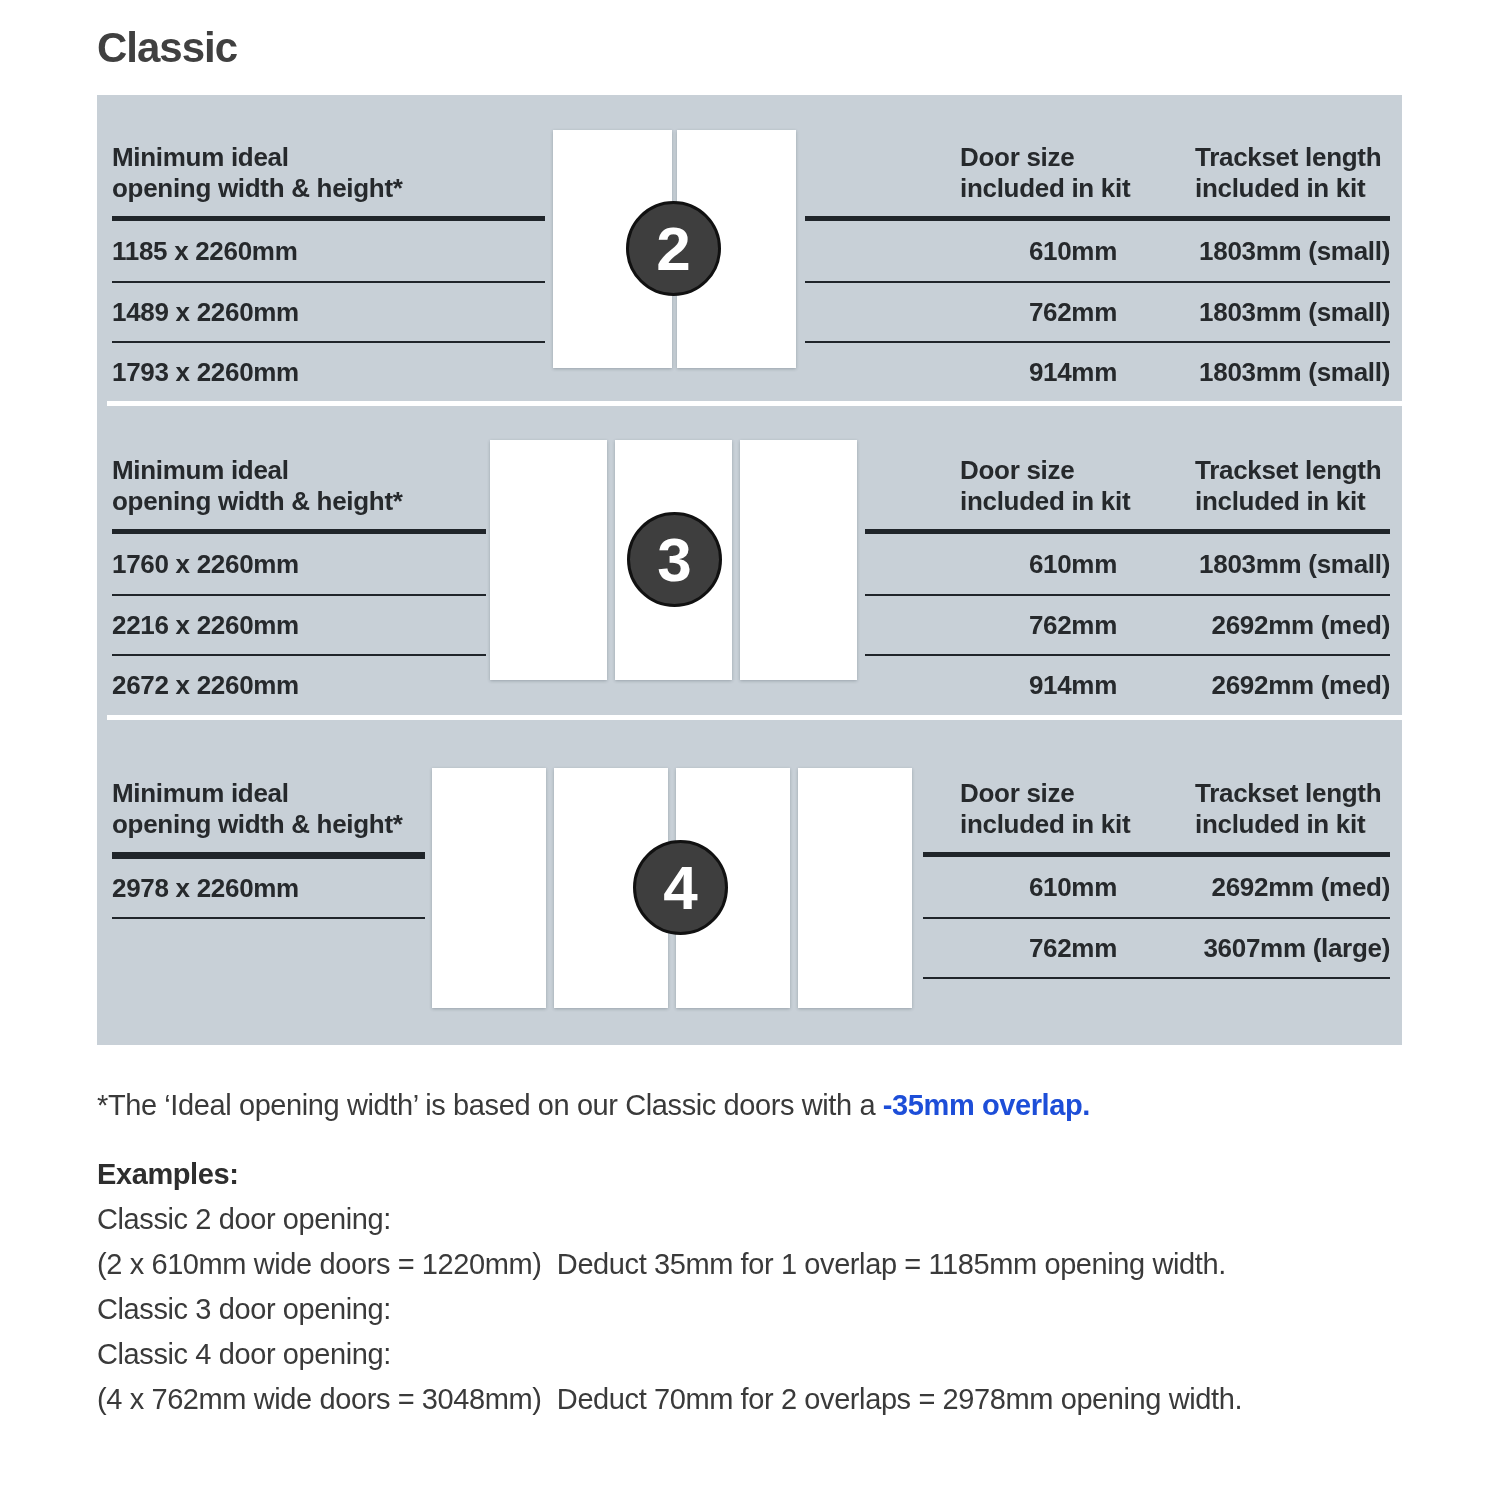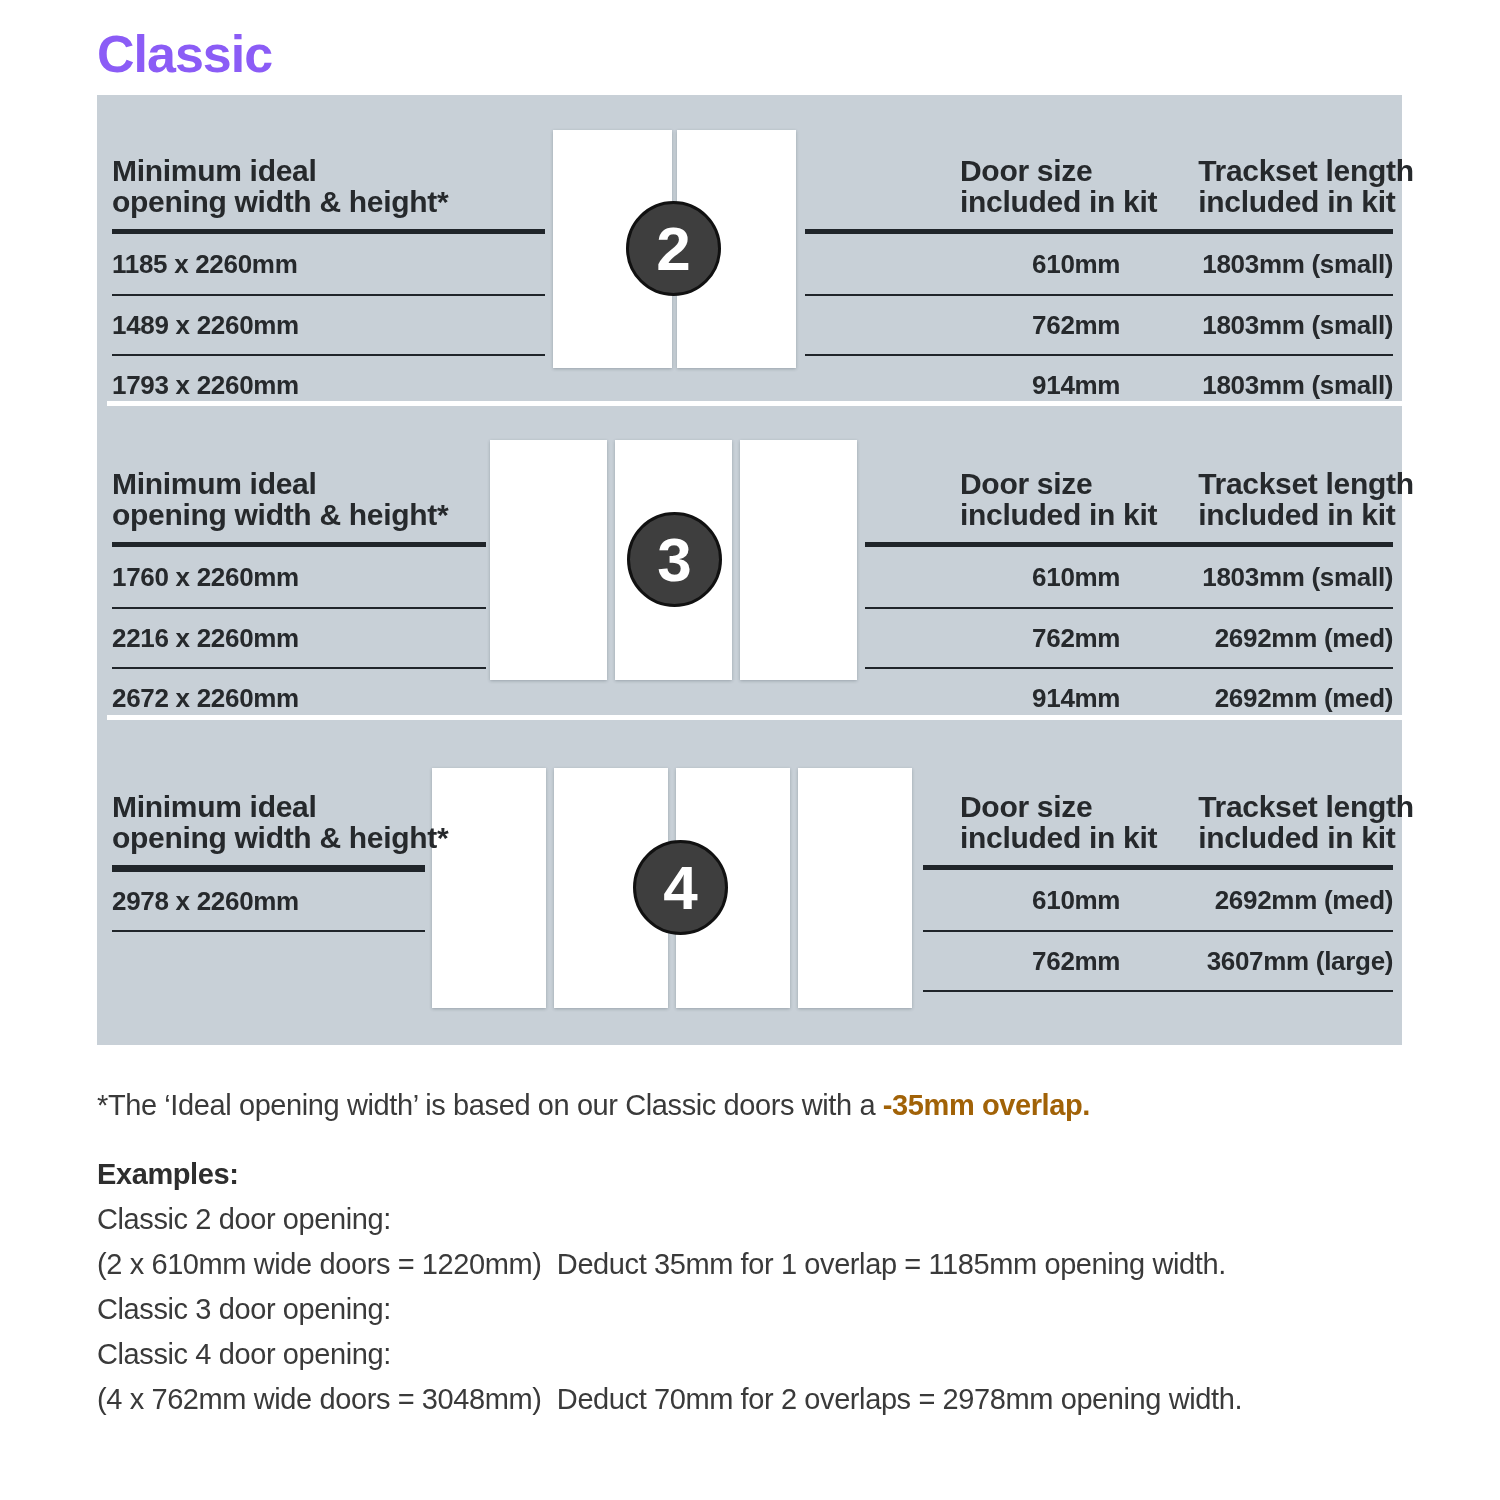--- a/index.html
+++ b/index.html
@@ -1,19 +1,19 @@
 <!DOCTYPE html>
 <html><head>
 <meta charset="utf-8">
 <style>
   html,body{margin:0;padding:0;background:#ffffff;}
   body{width:1500px;height:1500px;position:relative;font-family:"Liberation Sans","DejaVu Sans",sans-serif;color:#26292c;}
   .abs{position:absolute;}
 
-  .page-title{left:97px;top:24px;font-size:52px;font-weight:bold;letter-spacing:-1px;color:#8b5cf6;}
+  .page-title{left:97px;top:24px;font-size:42px;font-weight:bold;letter-spacing:-1px;color:#404040;}
 
   .panel{left:97px;top:95px;width:1305px;height:950px;background:#c8d0d7;}
   .sep{position:absolute;left:10px;width:1295px;height:5px;background:#ffffff;}
   .sep1{top:306px;}
   .sep2{top:620px;}
 
   
   .doors{display:flex;}
   .door{background:#ffffff;box-shadow:0 1px 3px rgba(40,50,60,.28);}
   .doors-s1{left:553px;top:130px;gap:5px;}  .doors-s1 .door{width:119px;height:238px;}
@@ -21,22 +21,22 @@
   .doors-s3{left:432px;top:768px;gap:8px;}  .doors-s3 .door{width:114px;height:240px;}
 
   .badge{width:95px;height:95px;border-radius:50%;background:#3e3e3e;border:3px solid #111111;
          display:flex;align-items:center;justify-content:center;color:#ffffff;
          font-size:62px;font-weight:bold;box-sizing:border-box;}
   .badge-s1{left:626px;top:201px;}
   .badge-s2{left:627px;top:512px;}
   .badge-s3{left:633px;top:840px;}
 
   
-  .hdr{height:62px;padding-bottom:12px;font-weight:bold;font-size:30px;line-height:31px;
-       letter-spacing:-0.3px;white-space:nowrap;margin-top:13px;}
+  .hdr{height:62px;padding-bottom:12px;font-weight:bold;font-size:26px;line-height:31px;
+       letter-spacing:-0.3px;white-space:nowrap;}
   .hdr span{display:block;}
   .rule{height:5px;background:#20252a;}
   .rule-thin{height:2px;background:#20252a;}
   .cellv{font-size:26px;font-weight:bold;letter-spacing:-0.3px;display:flex;align-items:center;white-space:nowrap;}
   .h54{height:60px;}
   .h46{height:58px;}
 
   .ltable{position:absolute;}
   .ltable .cellv{justify-content:flex-start;}
 
@@ -48,21 +48,21 @@
   .rt-s2{left:865px;top:455px;width:525px;} .rt-s2 .hc1{padding-left:95px;}
   .rt-s3{left:923px;top:778px;width:467px;} .rt-s3 .hc1{padding-left:37px;}
   .hc2{padding-left:41px;}
 
   .lt-s1{left:112px;top:142px;width:433px;}
   .lt-s2{left:112px;top:455px;width:374px;}
   .lt-s3{left:112px;top:778px;width:313px;}
 
   
   .footnote{left:97px;top:1088px;width:1330px;font-size:29px;line-height:34px;color:#3a3a3a;letter-spacing:-0.4px;}
-  .footnote b{color:#a16207;}
+  .footnote b{color:#1d4ed8;}
   .examples{left:97px;top:1152px;width:1360px;font-size:29px;line-height:45px;color:#3a3a3a;letter-spacing:-0.4px;}
   .examples .ex-heading{font-weight:bold;color:#2e2e2e;}
   .examples .ex-line{white-space:pre-wrap;}
 </style>
 </head>
 <body>
 
 <div class="abs page-title">Classic</div>
 
 <div class="abs panel">

